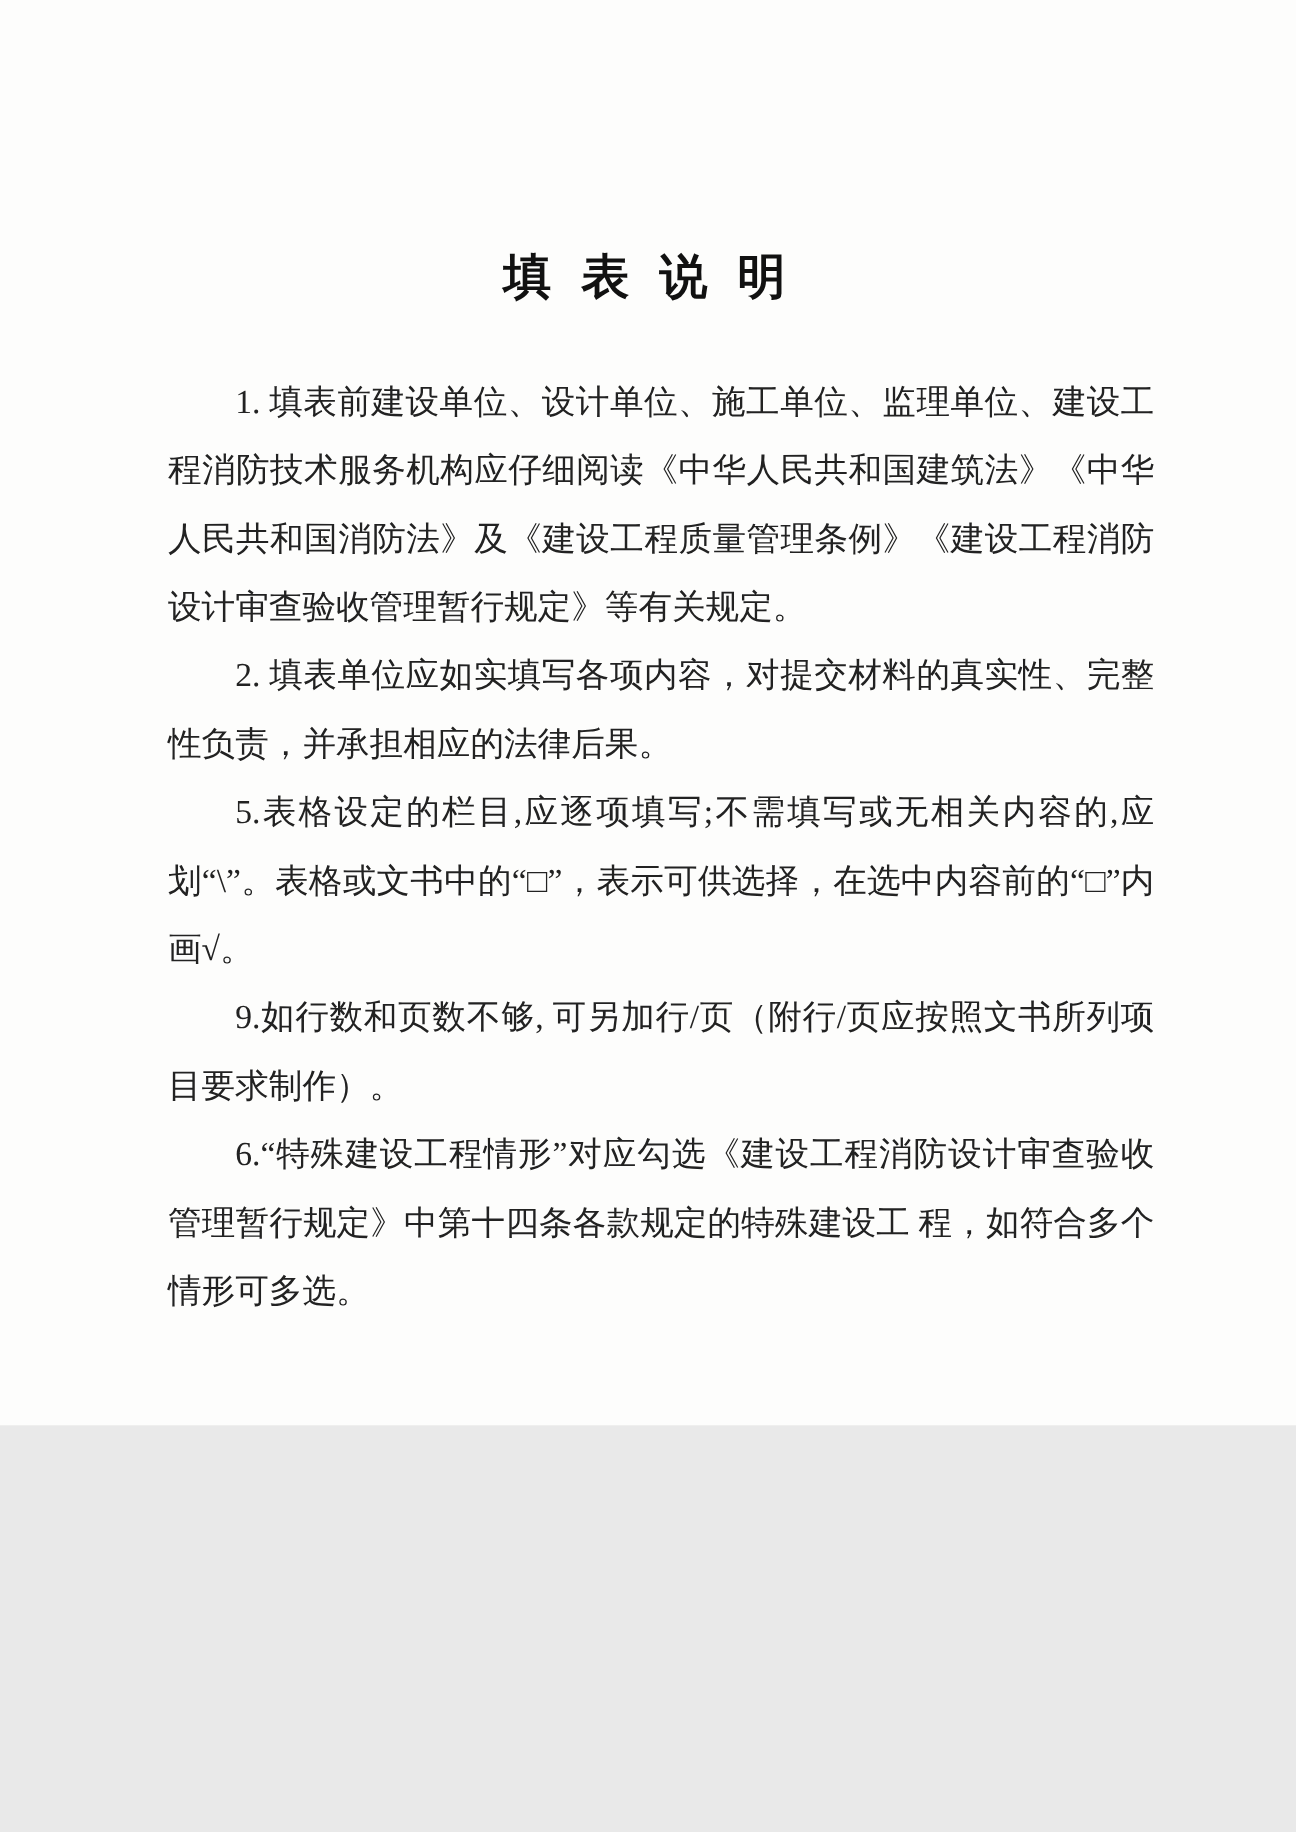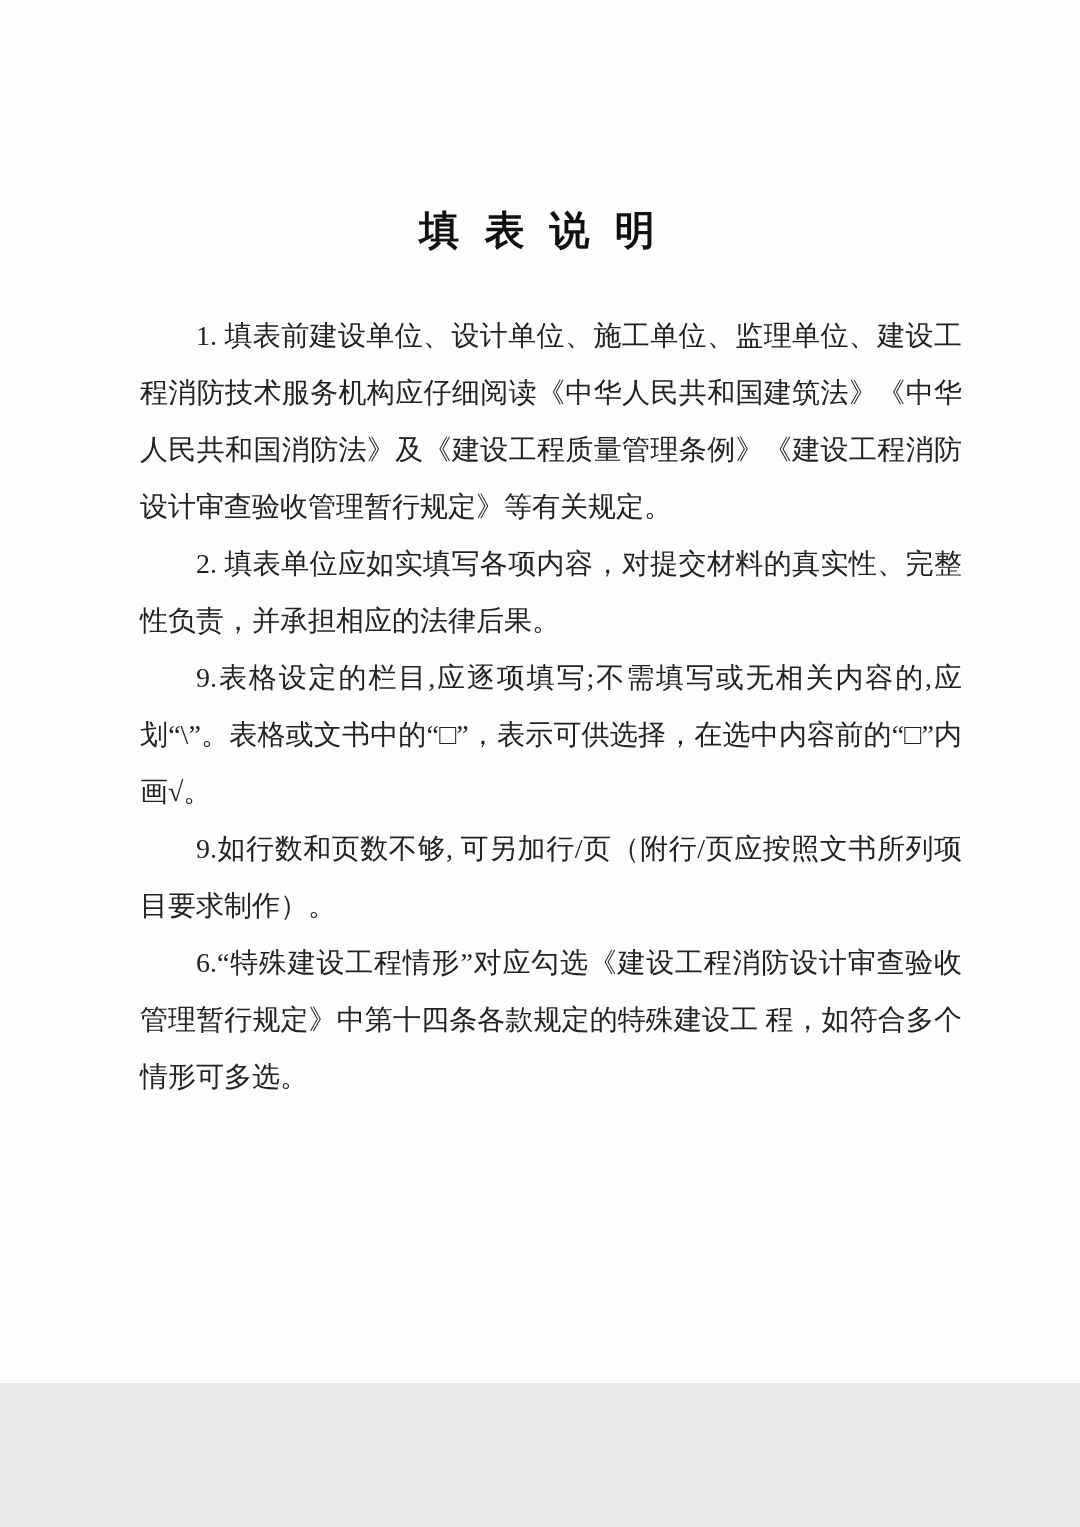--- a/index.html
+++ b/index.html
@@ -1,18 +1,18 @@
 <!DOCTYPE html>
 <html><head>
 <meta charset="utf-8">
 <style>
   html,body{margin:0;padding:0;background:#e9e9e9;}
   .page{
     position:relative;
-    width:1080px;height:1383px;
+    width:1080px;height:1188px;
     margin:0 auto;
     background:#fdfdfc;
     font-family:"Liberation Serif","DejaVu Serif",serif;
     color:#1f1f1f;
     overflow:hidden;
   }
   .doc-title{
     position:absolute;
     top:203px;left:0;width:100%;
     margin:0;
@@ -94,21 +94,21 @@
 </head>
 <body>
 
 <div class="page">
 
   <h1 class="doc-title">填 表 说 明</h1>
 
   <div class="content">
     <p class="para">1. 填表前建设单位、设计单位、施工单位、监理单位、建设工程消防技术服务机构应仔细阅读《中华人民共和国建筑法》《中华人民共和国消防法》及《建设工程质量管理条例》《建设工程消防设计审查验收管理暂行规定》等有关规定。</p>
     <p class="para">2. 填表单位应如实填写各项内容，对提交材料的真实性、完整性负责，并承担相应的法律后果。</p>
-    <p class="para">9.表格设定的栏目,应逐项填写;不需填写或无相关内容的,应划“\”。表格或文书中的“□”，表示可供选择，在选中内容前的“□”内画√。</p>
+    <p class="para">5.表格设定的栏目,应逐项填写;不需填写或无相关内容的,应划“\”。表格或文书中的“□”，表示可供选择，在选中内容前的“□”内画√。</p>
     <p class="para">9.如行数和页数不够, 可另加行/页（附行/页应按照文书所列项目要求制作）。</p>
     <p class="para">6.“特殊建设工程情形”对应勾选《建设工程消防设计审查验收管理暂行规定》中第十四条各款规定的特殊建设工 程，如符合多个情形可多选。</p>
   </div>
 
   <div class="page-number">— 15 —</div>
 
   <div class="wm-row">
     <span class="icon">
       <svg width="52" height="44" viewBox="0 0 52 44">
         <g fill="#ffffff" stroke="#d8d7d3" stroke-width="2.4">

